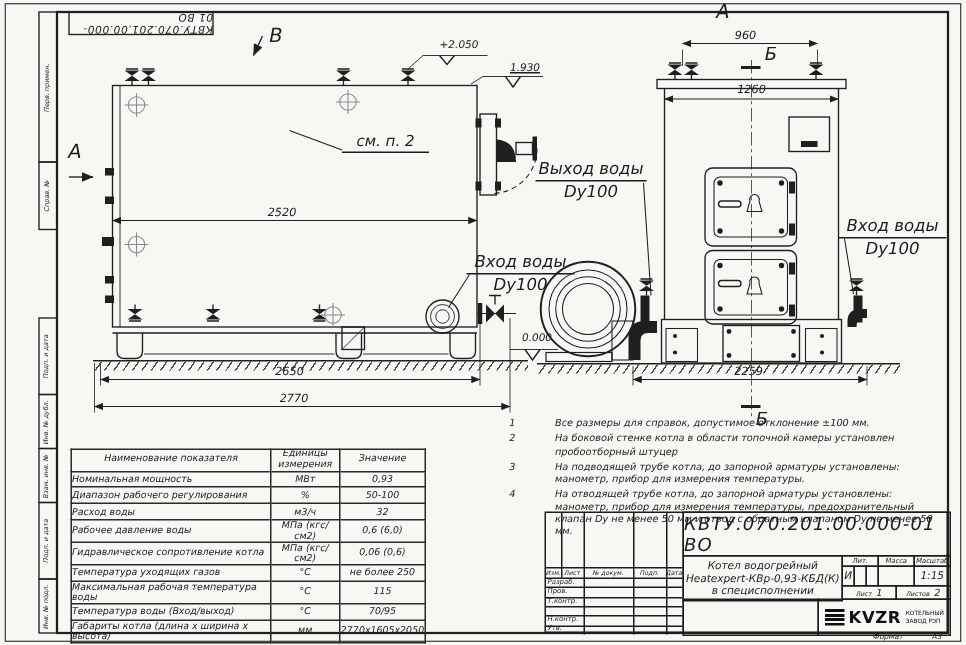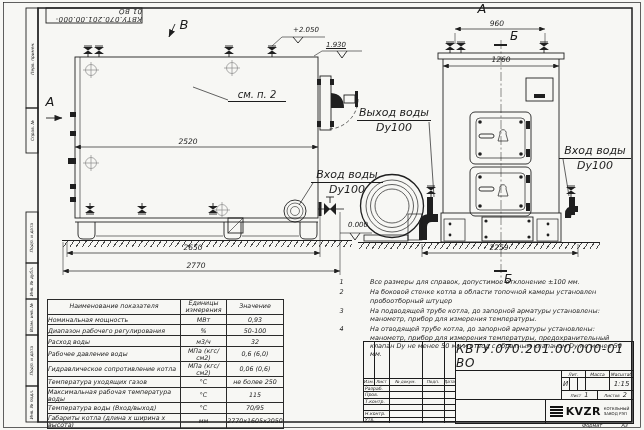--- a/index.html
+++ b/index.html
@@ -300,21 +300,21 @@
   <div class="t letter-s" style="left:500px; top:273px; width:16px;">Б</div>
 
   <div class="t dim" style="left:158px; top:138px; width:60px;">2520</div>
   <div class="t dim" style="left:163px; top:244px; width:60px;">2650</div>
   <div class="t dim" style="left:166px; top:262px; width:60px;text-align:center;">2770</div>
   <div class="t dim" style="left:470px; top:20px; width:54px;">960</div>
   <div class="t dim" style="left:474px; top:56px; width:54px;">1260</div>
   <div class="t dim" style="left:470px; top:244px; width:58px;">2259</div>
 
   <div class="t elev" style="left:284px; top:27px; width:44px;">+2.050</div>
-  <div class="t elev" style="left:316px; top:42px; width:40px;text-decoration:underline;">1.930</div>
+  <div class="t elev" style="left:330px; top:42px; width:40px;text-decoration:underline;">1.930</div>
   <div class="t elev" style="left:338px; top:222px; width:40px;">0.000</div>
 
   <div class="t callout" style="left:228px; top:89px; width:58px;">см. п. 2</div>
 
   <div class="t pipe u" style="left:311px; top:169px; width:72px;">Вход воды</div>
   <div class="t pipe" style="left:311px; top:184px; width:72px;">Dy100</div>
   <div class="t pipe u" style="left:357px; top:107px; width:74px;">Выход воды</div>
   <div class="t pipe" style="left:357px; top:122px; width:74px;">Dy100</div>
   <div class="t pipe u" style="left:559px; top:145px; width:72px;">Вход воды</div>
   <div class="t pipe" style="left:559px; top:160px; width:72px;">Dy100</div>
@@ -424,20 +424,25 @@
     <div class="hdr" style="left:58px; top:37px; width:22px;">Подп.</div>
     <div class="hdr" style="left:80px; top:37px; width:11px;">Дата</div>
 
     <div class="rowl" style="left:0; top:43.8px; width:25px;">Разраб.</div>
     <div class="rowl" style="left:0; top:50.1px; width:25px;">Пров.</div>
     <div class="rowl" style="left:0; top:56.5px; width:25px;">Т.контр.</div>
     <div class="rowl" style="left:0; top:62.8px; width:25px;"></div>
     <div class="rowl" style="left:0; top:69.1px; width:25px;">Н.контр.</div>
     <div class="rowl" style="left:0; top:75.4px; width:25px;">Утв.</div>
 
+    <div class="cell name-cell">
+      <div>Котел водогрейный</div>
+      <div>Heatexpert-КВр-0,93-КБД(К)</div>
+      <div>в специсполнении</div>
+    </div>
     <div class="cell" style="left:91px; top:57px; width:91px; height:25px;"></div>
 
     <div class="cell small-hdr" style="left:197px; top:28px; width:25px; height:8px;">Лит.</div>
     <div class="cell small-hdr" style="left:221px; top:28px; width:25px; height:8px;">Масса</div>
     <div class="cell small-hdr" style="left:245px; top:28px; width:25px; height:8px;">Масштаб</div>
     <div class="cell val" style="left:197px; top:35px; width:9px; height:14px;">И</div>
     <div class="cell" style="left:205px; top:35px; width:9px; height:14px;"></div>
     <div class="cell" style="left:213px; top:35px; width:9px; height:14px;"></div>
     <div class="cell" style="left:221px; top:35px; width:25px; height:14px;"></div>
     <div class="cell val" style="left:245px; top:35px; width:25px; height:14px;">1:15</div>

